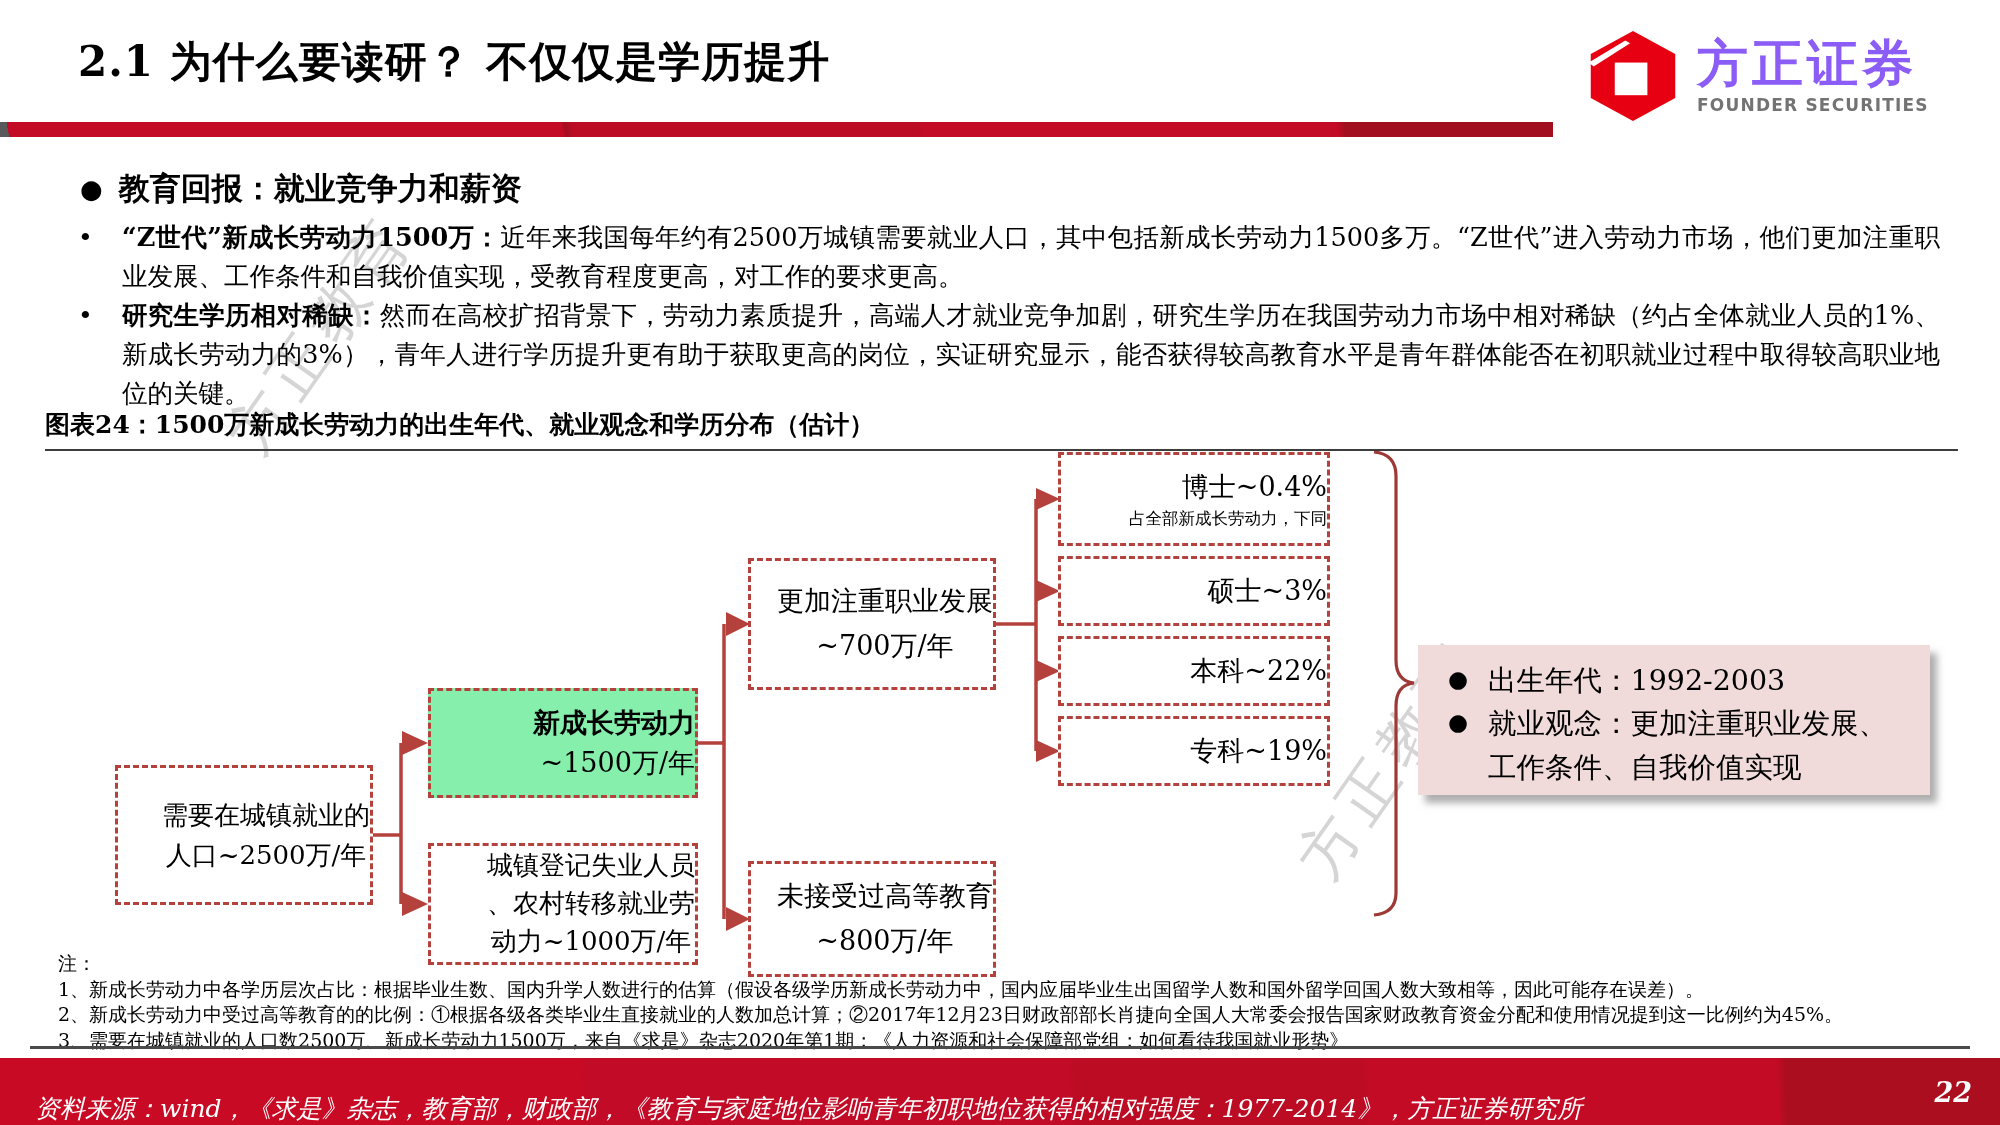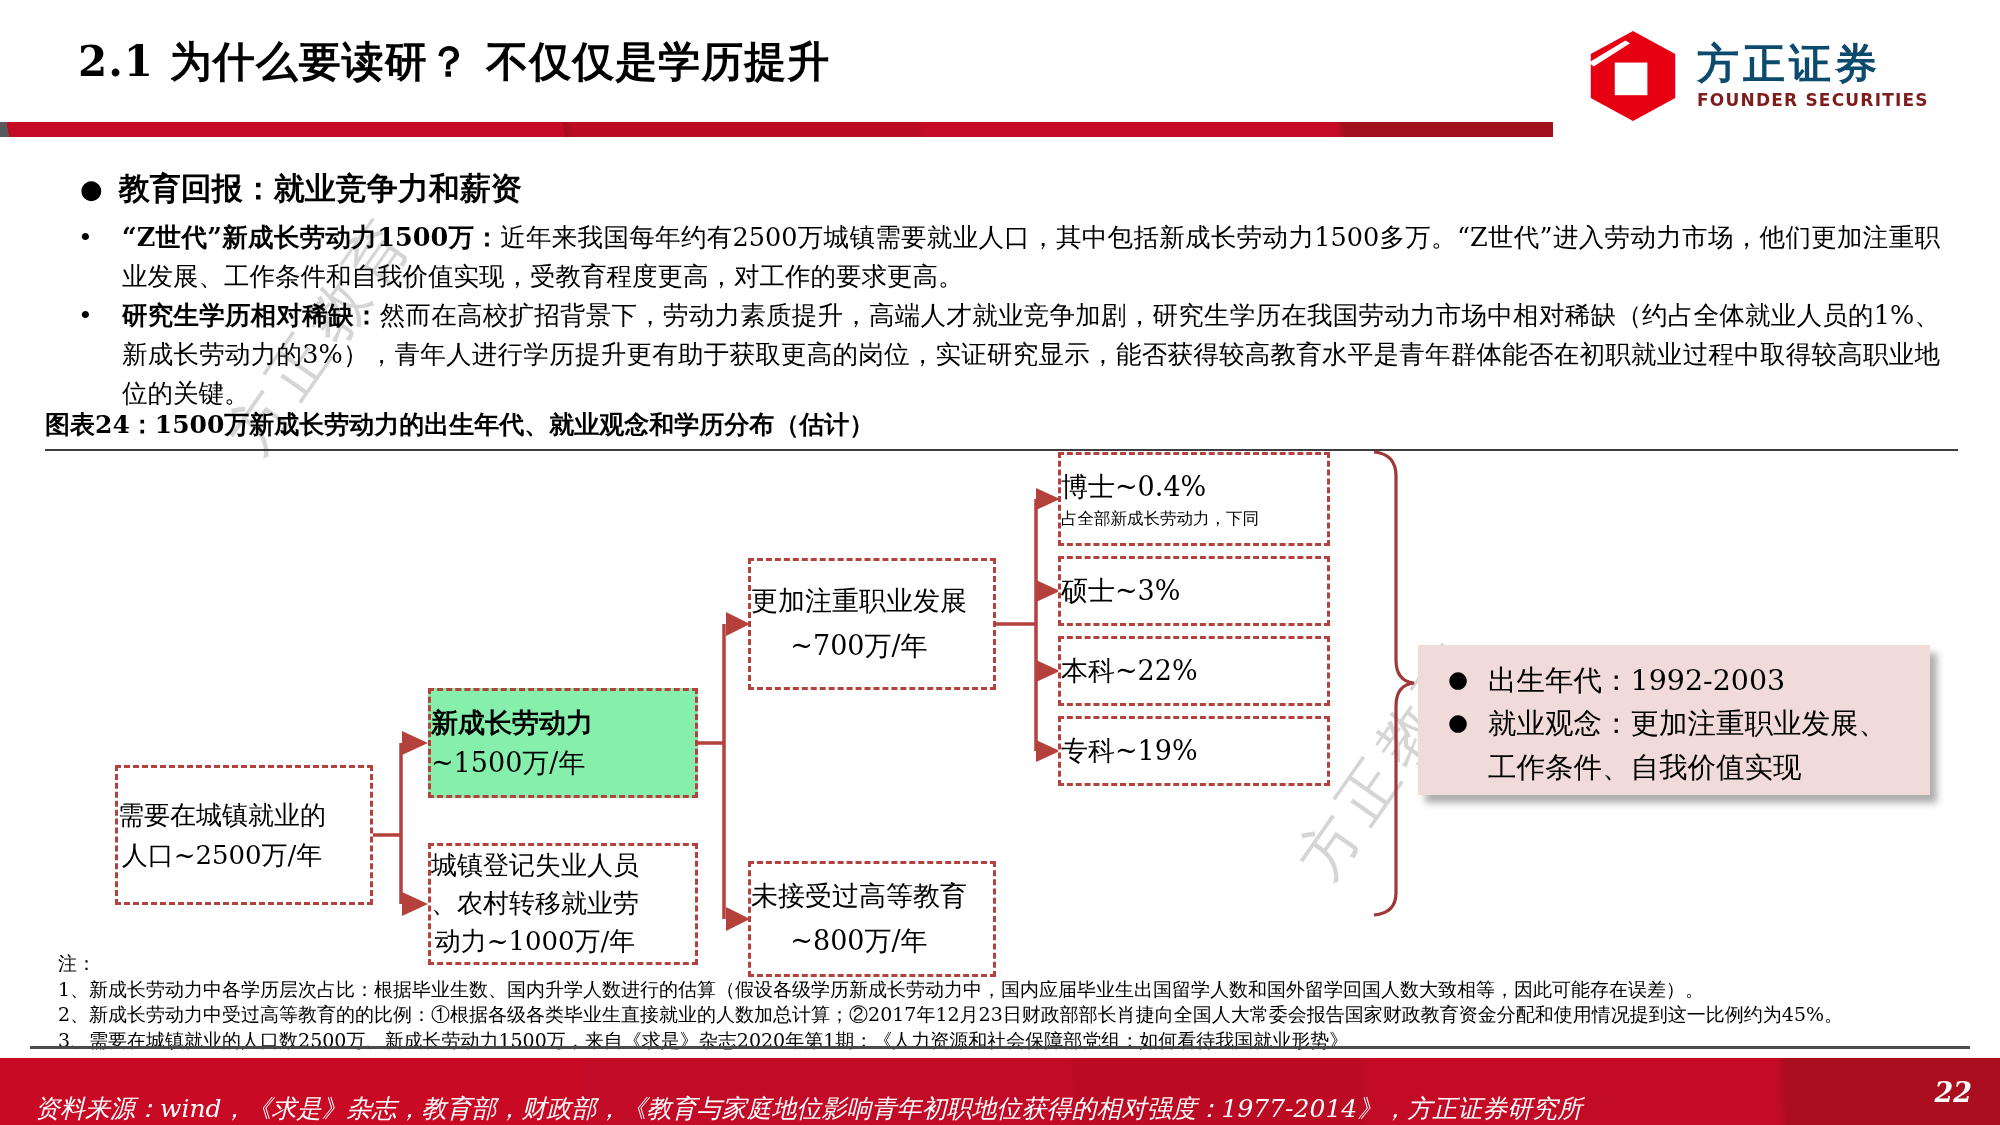--- a/index.html
+++ b/index.html
@@ -20,44 +20,44 @@
     position:absolute; left:0; top:122px; width:1553px; height:15px; z-index:3;
     background: linear-gradient(80deg,
       #58595b 0px, #58595b 9px,
       #c30b25 9px,  #c30b25 555px,
       #a40d20 558px,#bc0c23 566px,
       #bc0c23 905px,#c30b25 912px,
       #c30b25 1318px,#a20f1e 1326px,
       #a20f1e 1540px,#b5b5b5 1542px, #b5b5b5 1553px);
   }
   .logo { position:absolute; left:1585px; top:28px; display:flex; align-items:center; gap:16px; z-index:3; }
-  .logo-cn { font-size:42px; font-weight:bold; color:#0c4a6e; letter-spacing:4px; line-height:1.05;
+  .logo-cn { font-size:51px; font-weight:bold; color:#8b5cf6; letter-spacing:4px; line-height:1.05;
              font-family:"DejaVu Sans","Liberation Sans",sans-serif; }
-  .logo-en { font-size:17px; font-weight:bold; color:#7f1d1d; letter-spacing:1.2px; margin-top:4px;
+  .logo-en { font-size:17px; font-weight:bold; color:#737373; letter-spacing:1.2px; margin-top:4px;
              font-family:"DejaVu Sans","Liberation Sans",sans-serif; }
   
   .section-heading { position:absolute; left:80px; top:168px; display:flex; align-items:center;
     font-size:31px; font-weight:bold; z-index:3; }
   .section-heading .dot { font-size:26px; margin-right:16px; }
   .bullets { position:absolute; left:78px; top:218px; width:1862px; z-index:3; }
   .bullet { display:flex; }
   .bullet .marker { width:44px; font-size:25px; line-height:39px; }
   .btext { flex:1; font-size:25.5px; line-height:39px; text-align:justify; }
   .figure-caption { position:absolute; left:45px; top:408px; font-size:25px; font-weight:bold; z-index:3; }
   .rule-caption { position:absolute; left:45px; top:449px; width:1913px; height:2px; background:#3d3d3d; z-index:3; }
   
   .wm { position:absolute; z-index:0; color:rgba(155,155,155,0.42); font-size:60px;
         letter-spacing:8px; transform:rotate(-55deg); white-space:nowrap; }
   .wm1 { left:185px; top:295px; }
   .wm2 { left:1255px; top:720px; }
   
   .connectors { position:absolute; left:0; top:0; width:2000px; height:1125px; z-index:1; }
   .dbox {
     position:absolute; z-index:2; border:3px dashed #b5413c; background:#fff;
-    display:flex; flex-direction:column; align-items:flex-start; justify-content:center;
+    display:flex; flex-direction:column; align-items:flex-end; justify-content:center;
     text-align:center; white-space:pre-line;
   }
   .box-need   { left:115px; top:765px; width:258px; height:140px; font-size:26px; line-height:1.55; }
   .box-newlab { left:428px; top:688px; width:270px; height:110px; font-size:27px; line-height:1.5; background:#86efac; }
   .box-newlab .t { font-weight:bold; }
   .box-unemp  { left:428px; top:843px; width:270px; height:122px; font-size:26px; line-height:1.45; }
   .box-hied   { left:748px; top:558px; width:248px; height:132px; font-size:27px; line-height:1.65; }
   .box-nohied { left:748px; top:861px; width:248px; height:116px; font-size:27px; line-height:1.65; }
   .edu { left:1058px; width:272px; font-size:27px; }
   .edu-0 { top:452px; height:94px; }

